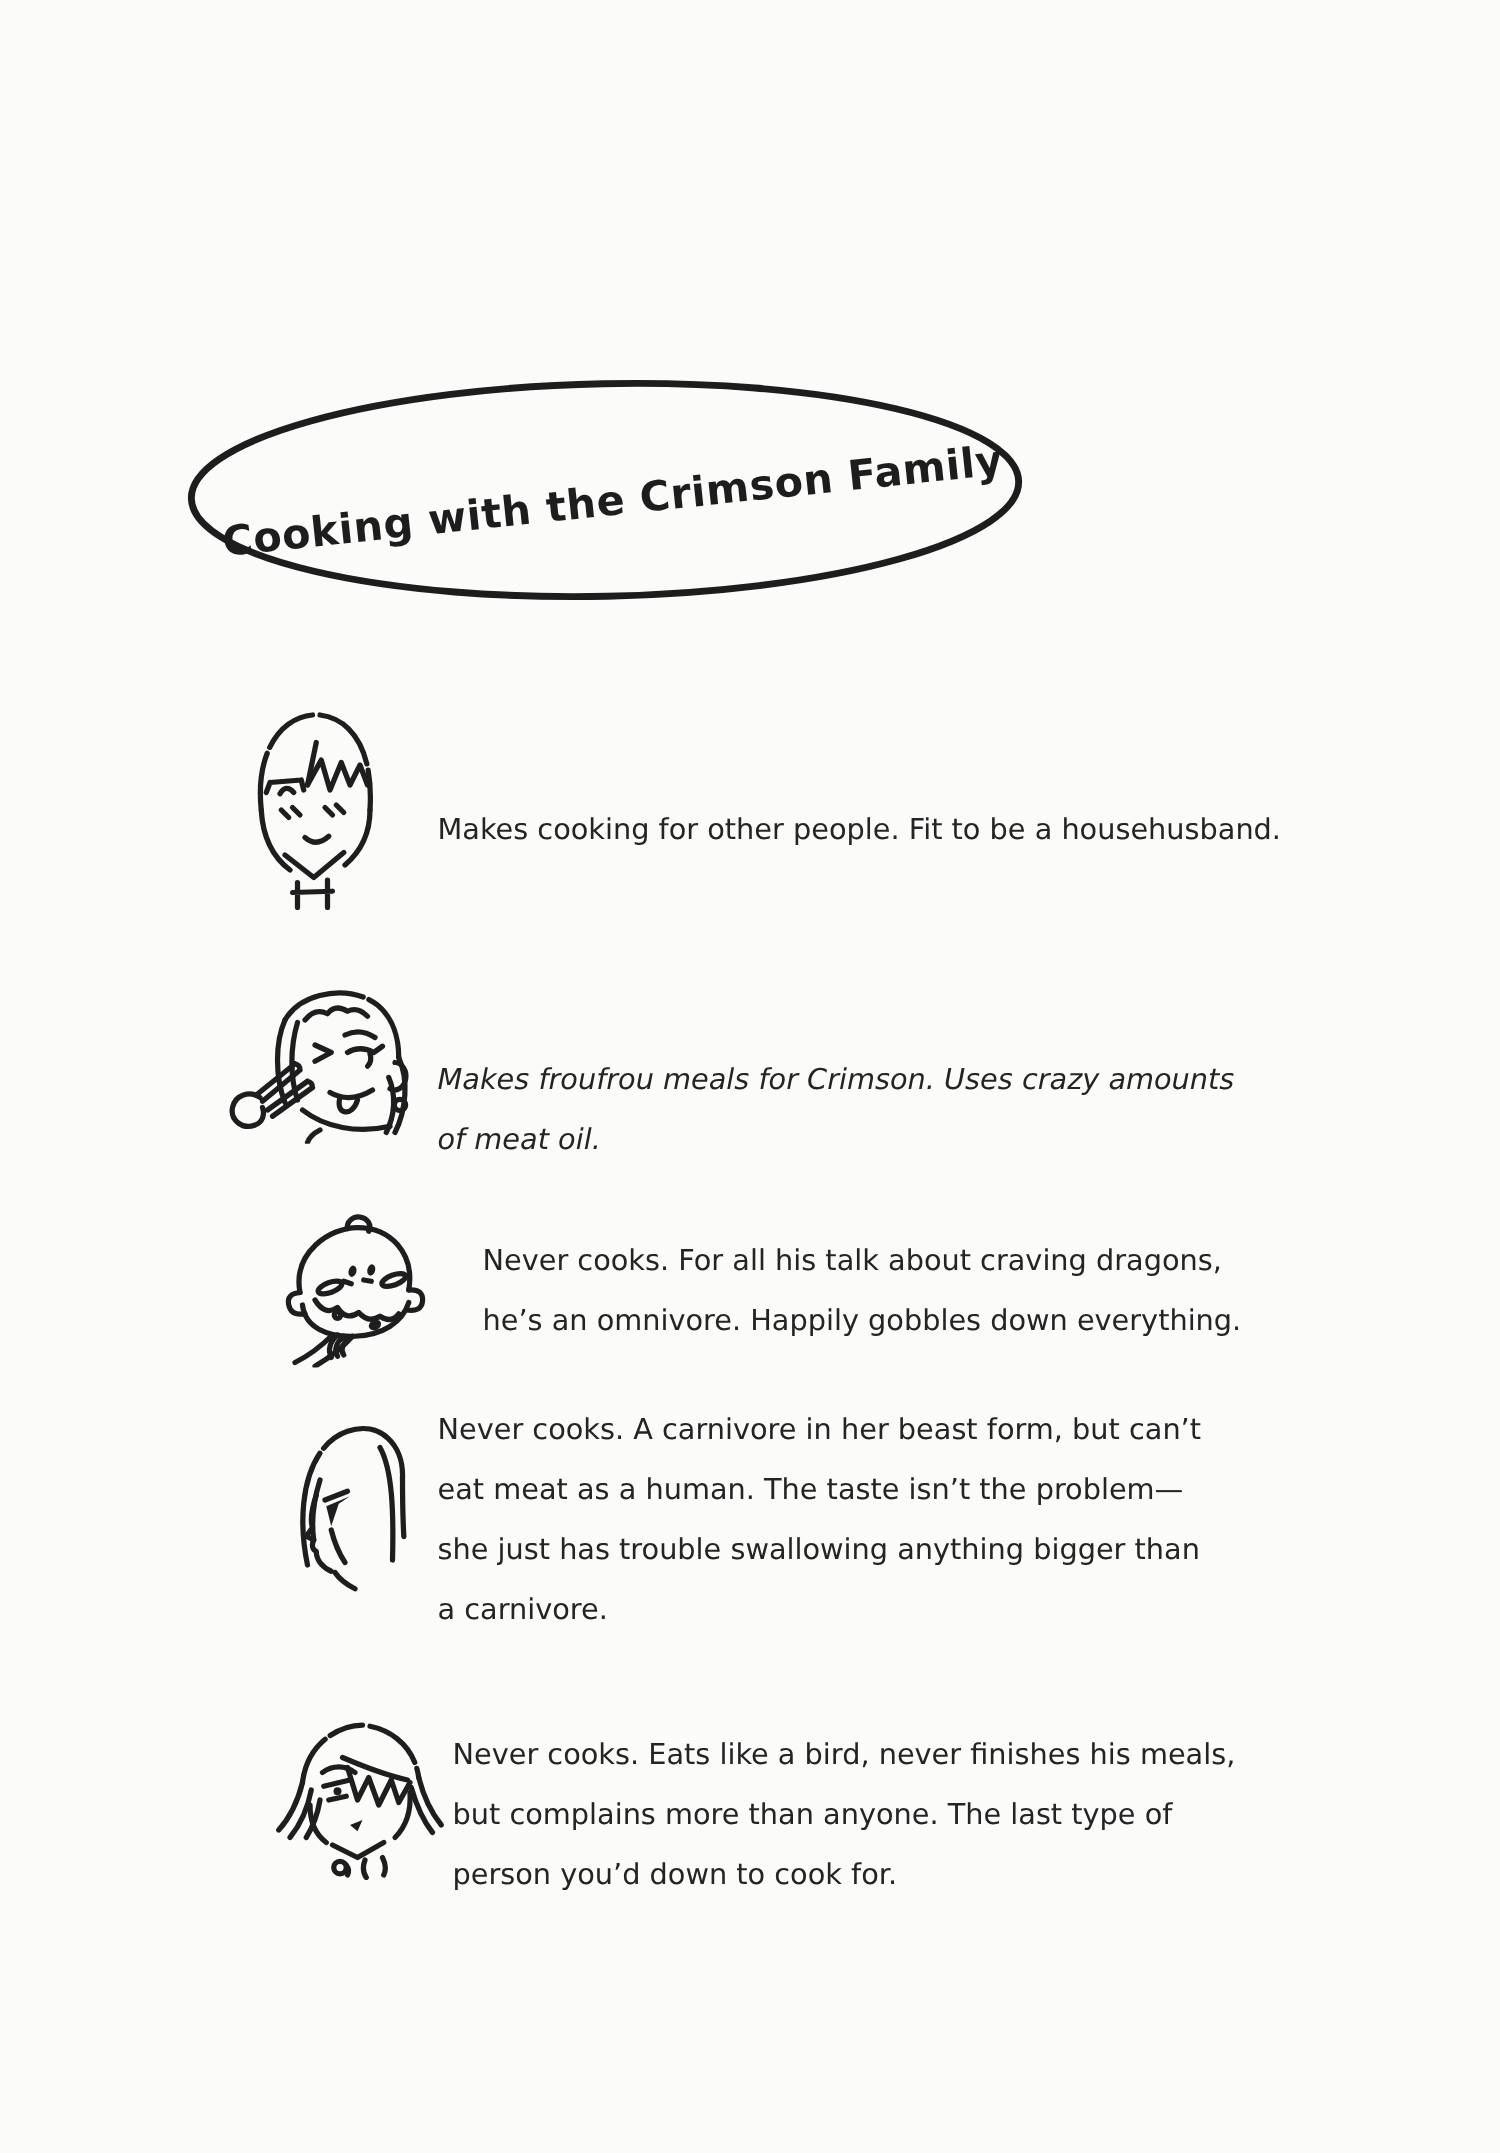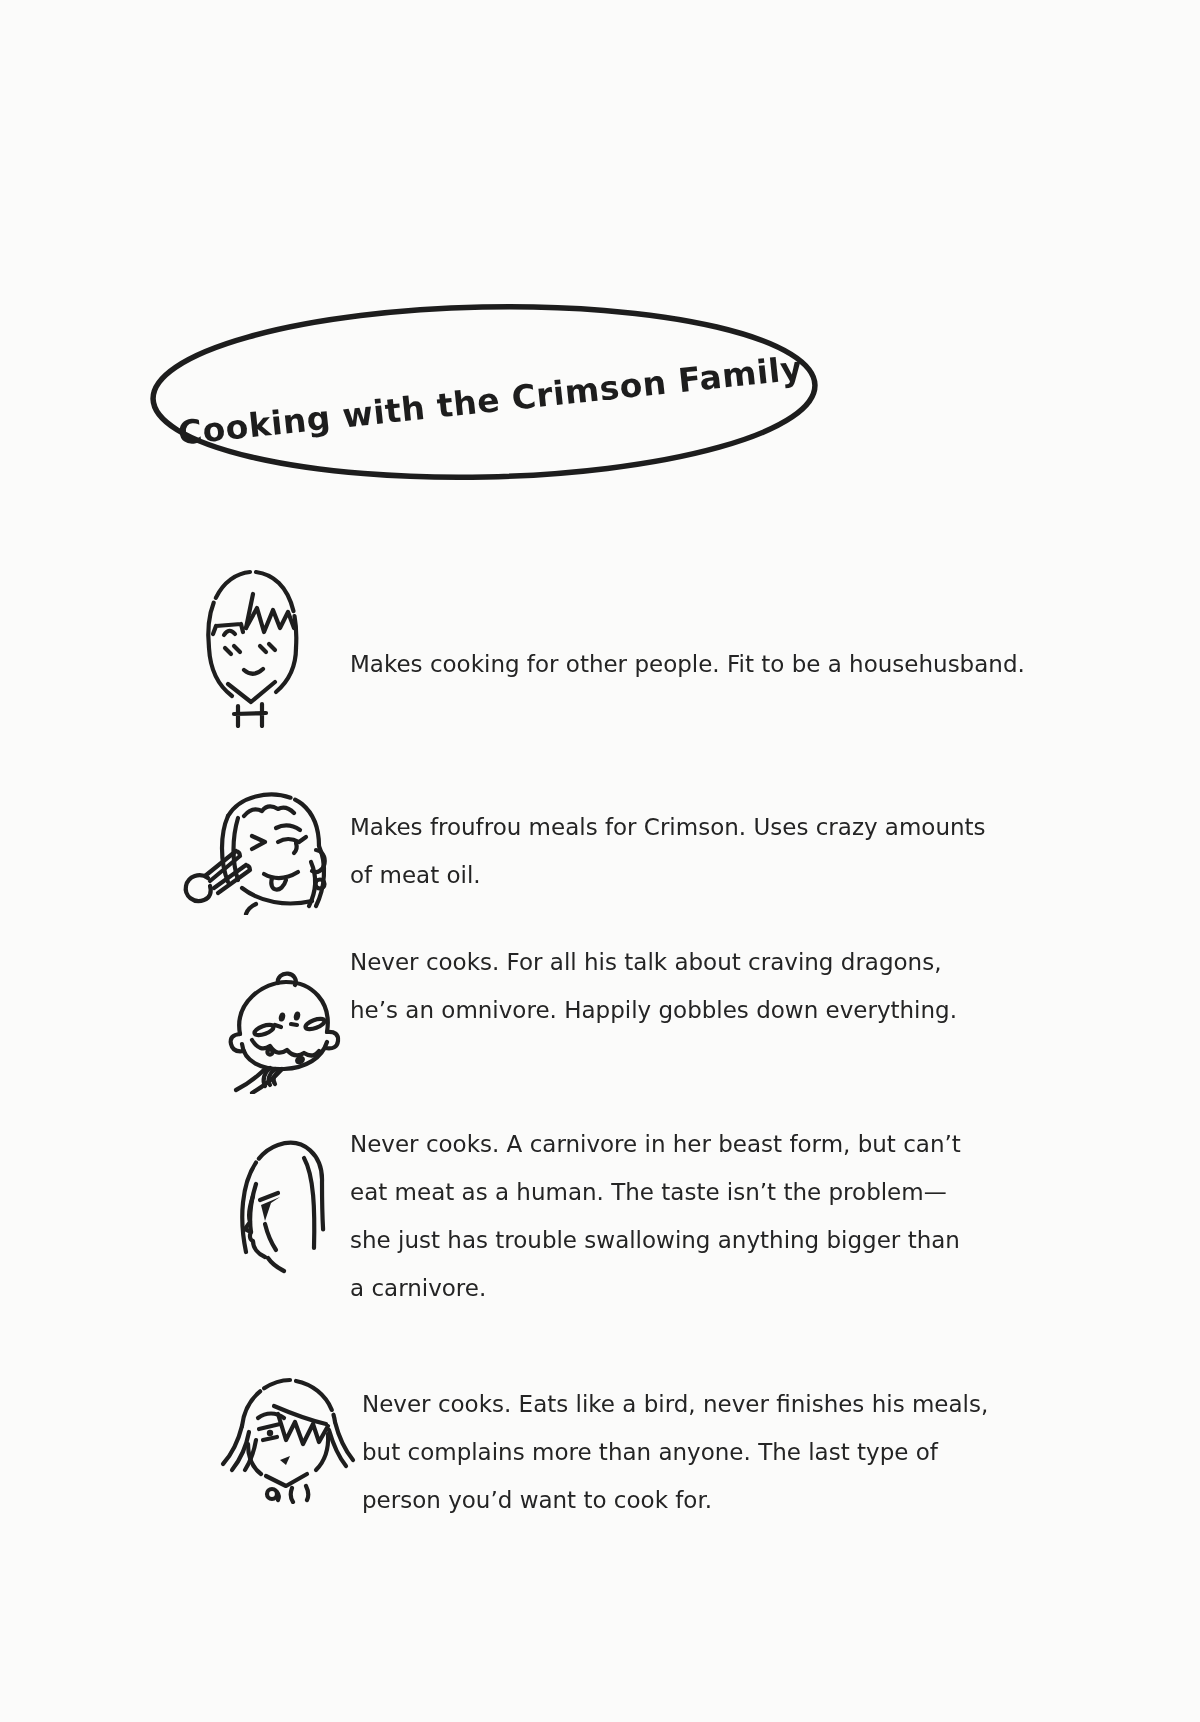--- a/index.html
+++ b/index.html
@@ -76,21 +76,21 @@
     <path d="M 86 94 Q 102 103 120 92"></path>
     <path d="M 94 98 C 90 112 104 114 108 100"></path>
     <path d="M 141 66 C 149 84 147 108 138 126"></path>
     <path d="M 133 82 C 139 96 138 112 131 126"></path>
     <path d="M 30 98 C 22 92 10 96 8 106 C 6 116 16 124 26 120 C 32 118 34 112 32 106"></path>
     <path d="M 27 96 L 58 71 M 32 101 L 62 76 M 58 71 Q 62 72 62 76"></path>
     <path d="M 36 108 L 68 85 M 40 113 L 72 90 M 68 85 Q 72 86 72 90"></path>
     <path d="M 64 108 C 82 122 108 127 134 121"></path>
     <path d="M 78 124 Q 70 128 68 134"></path>
   </svg>
-  <div class="entry-text" style="top:803px;">
+  <div class="entry-text" style="top:840px;font-style:italic;">
     <span class="line">Makes froufrou meals for Crimson. Uses crazy amounts</span>
     <span class="line">of meat oil.</span>
   </div>
 
   <svg class="sketch portrait" style="left:220px;top:962px;" width="132" height="132" viewBox="0 0 132 132">
     <path d="M 20 72 C 14 40 44 20 66 20 C 92 20 112 40 107 70"></path>
     <path d="M 58 21 a 9 8 0 1 1 17 2"></path>
     <path d="M 20 72 q -11 1 -9 10 q 2 9 13 7"></path>
     <path d="M 107 70 q 12 -1 11 9 q -1 9 -13 7"></path>
     <ellipse class="fill" cx="62" cy="55" rx="3.1" ry="4.6" transform="rotate(14 62 55)"></ellipse>
@@ -99,21 +99,21 @@
     <ellipse cx="44" cy="68" rx="10" ry="4" transform="rotate(-20 44 68)" stroke-width="3.4"></ellipse>
     <ellipse cx="95" cy="62" rx="10" ry="4" transform="rotate(-20 95 62)" stroke-width="3.4"></ellipse>
     <path d="M 32 78 q 8 13 18 6 q 7 11 17 4 q 8 9 17 3 q 9 6 15 -2"></path>
     <path d="M 22 82 C 24 100 42 108 64 107 C 86 106 102 96 107 80"></path>
     <circle cx="50" cy="90" r="2.6" stroke-width="3"></circle>
     <ellipse cx="80" cy="98" rx="3" ry="2" transform="rotate(-25 80 98)" stroke-width="3"></ellipse>
     <path d="M 46 106 C 38 114 28 122 16 128"></path>
     <path d="M 62 107 C 54 116 44 124 32 131"></path>
     <path d="M 50 106 C 44 111 42 118 45 124 M 55 107 C 49 112 47 118 50 123 M 60 108 C 54 113 52 118 55 122" stroke-width="3.2"></path>
   </svg>
-  <div class="entry-text" style="top:938px;">
+  <div class="entry-text" style="top:985px;margin-left:36px;">
     <span class="line">Never cooks. For all his talk about craving dragons,</span>
     <span class="line">he’s an omnivore. Happily gobbles down everything.</span>
   </div>
 
   <svg class="sketch portrait" style="left:230px;top:1132px;" width="106" height="152" viewBox="0 0 106 152">
     <path d="M 16 120 C 6 72 16 24 48 13 C 74 4 93 24 92 50 C 92 86 93 116 99 144" stroke-dasharray="92 5 140"></path>
     <path d="M 74 26 C 84 44 85 78 84 116"></path>
     <path d="M 26 52 C 21 68 19 86 21 100"></path>
     <path d="M 23 64 C 19 76 18 84 20 90 L 15 97 L 21 100 C 19 104 20 108 23 109 C 23 116 28 122 35 125"></path>
     <path d="M 30 68 L 48 61"></path>
@@ -146,16 +146,16 @@
     <path d="M 108 62 C 109 78 104 90 96 98"></path>
     <path class="fill" d="M 60 88 L 70 84 L 66 93 Z"></path>
     <path d="M 46 104 L 66 114 L 87 102"></path>
     <circle cx="52" cy="122" r="5"></circle>
     <path d="M 57 120 q 3 4 1 8"></path>
     <path d="M 72 116 q -3 8 1 14 M 86 114 q 4 8 1 14"></path>
   </svg>
   <div class="entry-text" style="top:1380px;margin-left:12px;">
     <span class="line">Never cooks. Eats like a bird, never finishes his meals,</span>
     <span class="line">but complains more than anyone. The last type of</span>
-    <span class="line">person you’d want to cook for.</span>
+    <span class="line">person you’d down to cook for.</span>
   </div>
 
 </div>
 
 </body></html>

